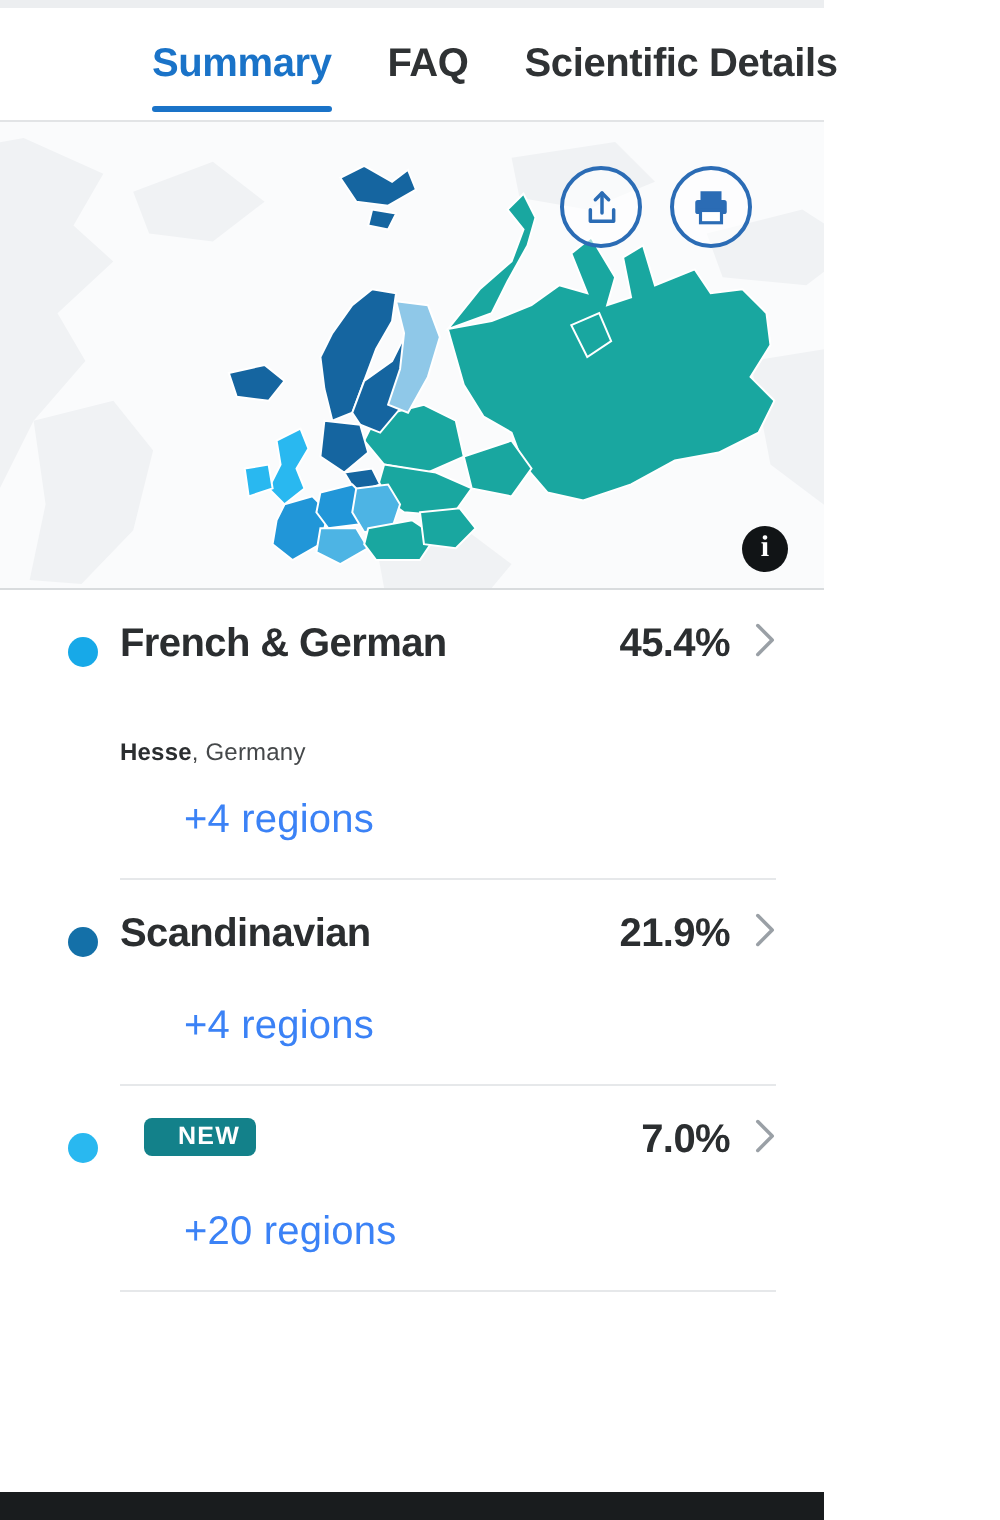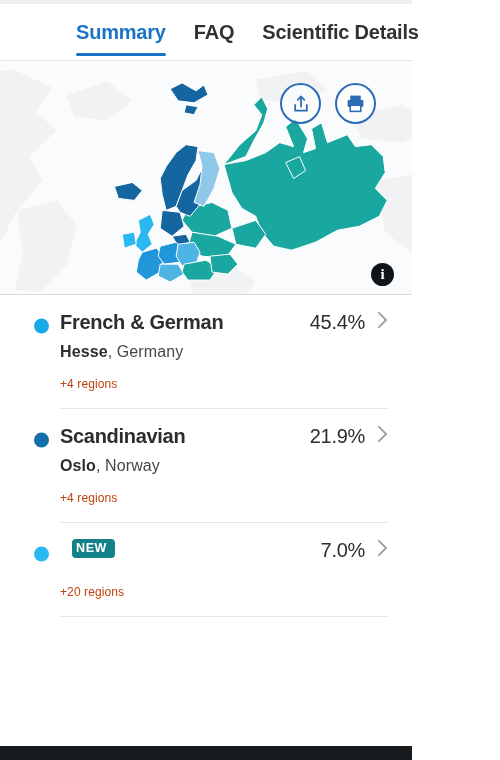--- a/index.html
+++ b/index.html
@@ -169,54 +169,55 @@
     white-space: nowrap;
   }
 
   .new-badge {
     margin-left: 12px;
     background: #13818a;
     color: #ffffff;
     font-size: 12.5px;
     font-weight: bold;
     letter-spacing: 0.6px;
-    padding: 3px 8px 3px 4px;
+    padding: 3px 8px 3px 17px;
     border-radius: 4px;
     line-height: 1;
   }
 
   .spacer { flex: 1 1 auto; }
 
   .anc-pct {
     font-size: 20px;
-    font-weight: normal;
+    font-weight: bold;
     color: #2b2e30;
     letter-spacing: -0.3px;
   }
 
   .chev {
     margin-left: 12px;
     width: 11px;
     height: 18px;
     flex: 0 0 auto;
   }
 
   .anc-sub {
-    margin-top: 2px;
-    font-size: 16px;
+    margin-top: 28px;
+    font-size: 12px;
     color: #45484a;
     letter-spacing: 0.1px;
   }
   .anc-sub b { font-weight: bold; color: #2b2e30; }
 
   .anc-regions {
     margin-top: 16px;
-    font-size: 12px;
-    color: #c2410c;
+    font-size: 20px;
+    color: #3b82f6;
     letter-spacing: 0.1px;
+    margin-left: 32px;
   }
 
   .divider {
     margin-top: 17px;
     margin-left: 0;
     height: 1px;
     background: #e6e8ea;
   }
 
   
@@ -362,23 +363,20 @@
     <div class="anc-item">
       <div class="anc-head">
         <span class="dot" style="background:#1470a8"></span>
         <span class="anc-name">Scandinavian</span>
         <span class="spacer"></span>
         <span class="anc-pct">21.9%</span>
         <svg class="chev" viewBox="0 0 12 20" fill="none" stroke="#9aa0a6" stroke-width="2" stroke-linecap="round" stroke-linejoin="round">
           <path d="M2 2 L10 10 L2 18"></path>
         </svg>
       </div>
-      <div class="anc-sub">
-        <b>Oslo</b><span>, Norway</span>
-      </div>
       <div class="anc-regions">+4 regions</div>
       <div class="divider"></div>
     </div>
 
     <div class="anc-item">
       <div class="anc-head">
         <span class="dot" style="background:#29b8f0"></span>
         <span class="new-badge">NEW</span>
         <span class="spacer"></span>
         <span class="anc-pct">7.0%</span>

